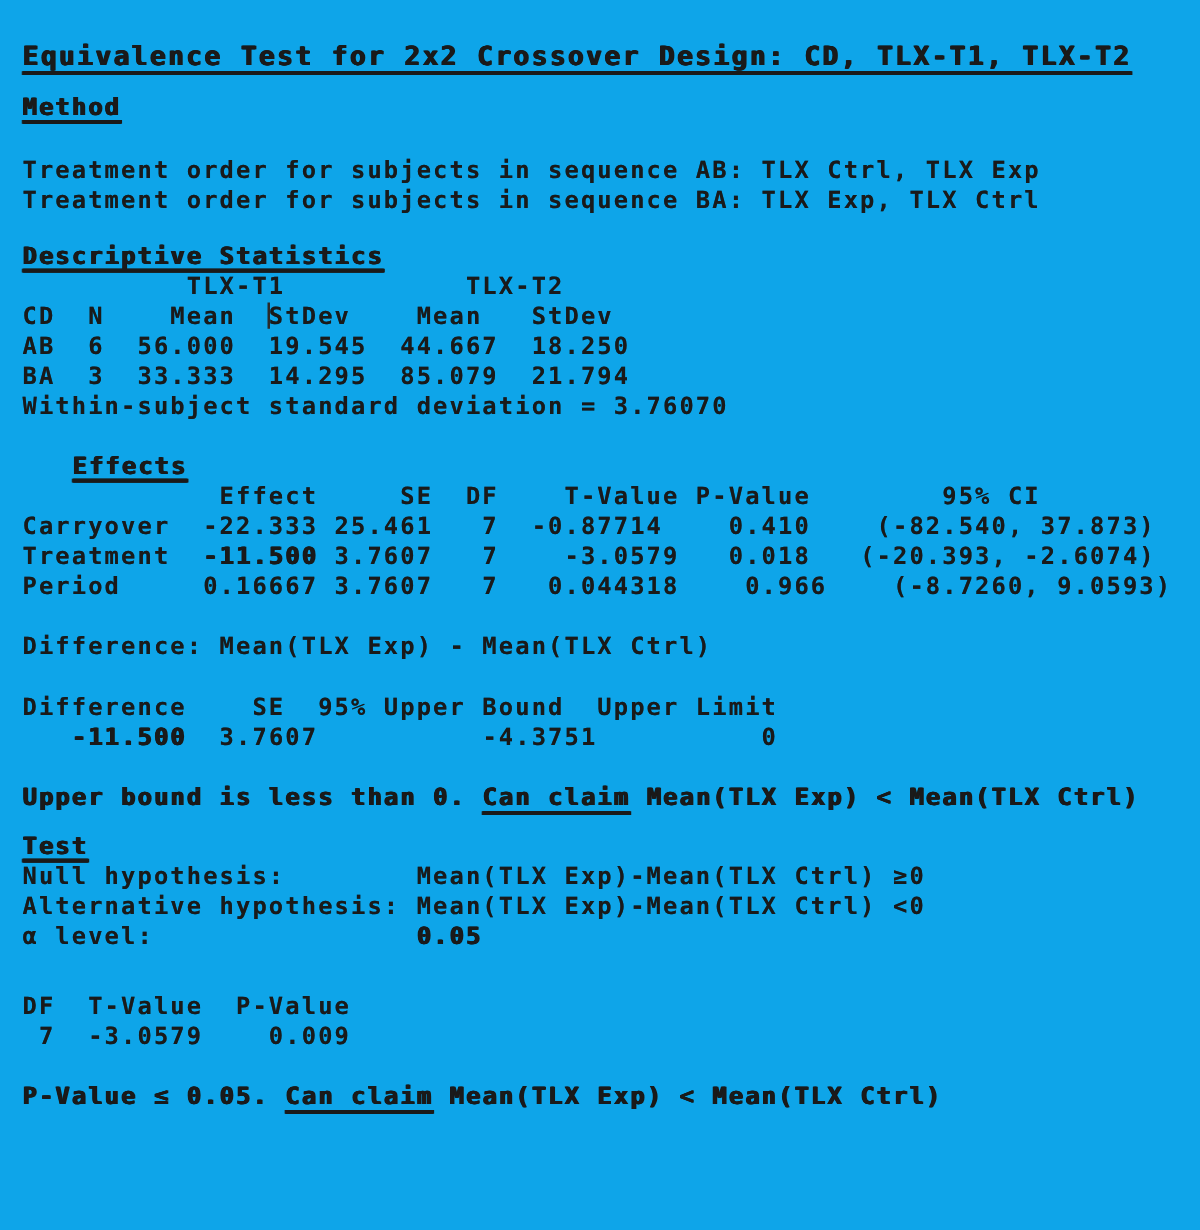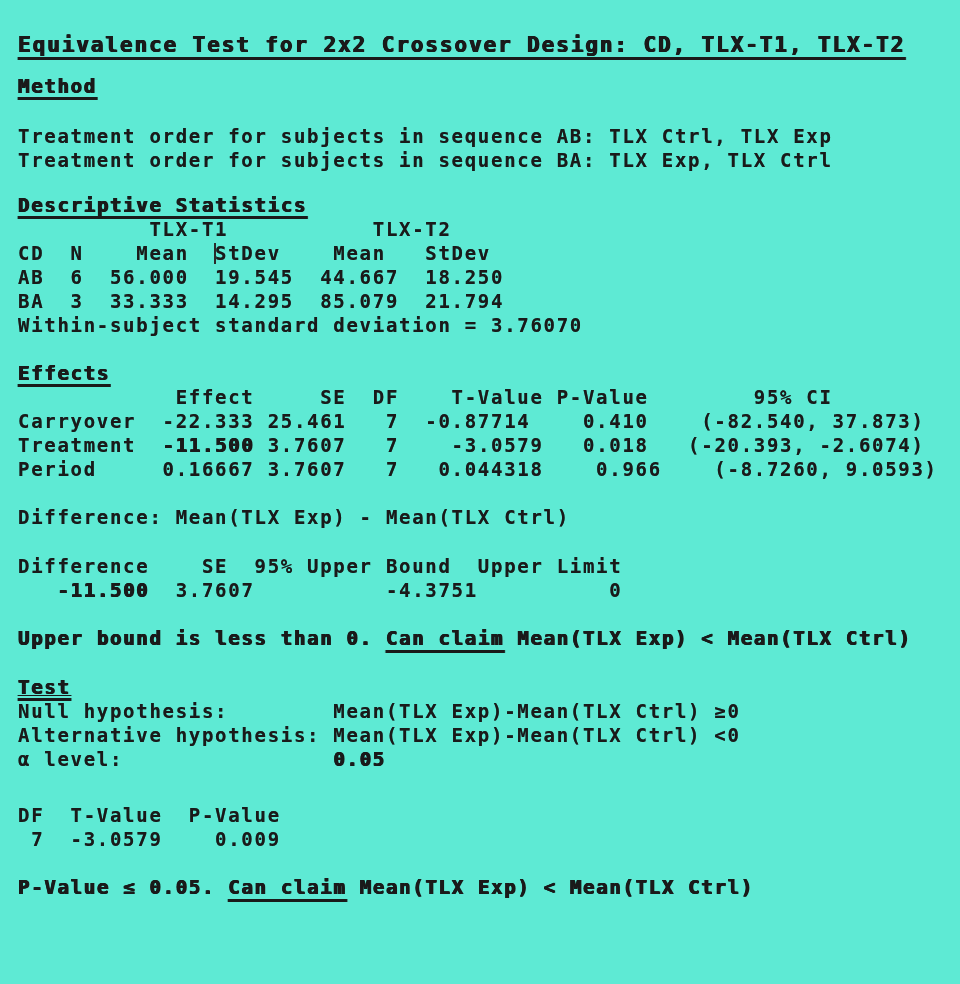--- a/index.html
+++ b/index.html
@@ -5,21 +5,21 @@
   html, body { margin: 0; padding: 0; }
   body {
     width: 960px; height: 984px;
     background: #fcfcfb;
     overflow: hidden;
   }
   .page {
     box-sizing: border-box;
     width: 960px; height: 984px;
     padding: 30px 18px 0 18px;
-    background: #5eead4;
+    background: #0ea5e9;
     color: #1a1a1a;
   }
   .ln {
     font-family: "DejaVu Sans Mono", "Liberation Mono", monospace;
     font-weight: 700;
     font-size: 19px;
     line-height: 24px;
     letter-spacing: 1.7px;
     white-space: pre;
     text-shadow: 0 0 0.3px rgba(10,10,10,0.55);
@@ -46,25 +46,25 @@
   .caret {
     display: inline-block;
     width: 2px; height: 21px;
     background: #2a2a2a;
     vertical-align: -4px;
     margin: 0 -1px;
   }
   .mt-method  { margin-top: 14px; }
   .mt-orders  { margin-top: 26px; }
   .mt-desc    { margin-top: 21px; }
-  .mt-effects { margin-top: 24px; }
+  .mt-effects { margin-top: 24px; margin-left: 40px; }
   .mt-diffdef { margin-top: 24px; }
   .mt-difftb  { margin-top: 25px; }
   .mt-claim1  { margin-top: 24px; }
-  .mt-test    { margin-top: 25px; text-decoration: underline; }
+  .mt-test    { margin-top: 15px; }
   .mt-dftb    { margin-top: 32px; }
   .mt-claim2  { margin-top: 24px; }
 </style>
 </head>
 <body>
 
 <div class="page">
 
   <div class="ln title-ln"><span class="hv u-thick">Equivalence Test for 2x2 Crossover Design: CD, TLX-T1, TLX-T2</span></div>
 

